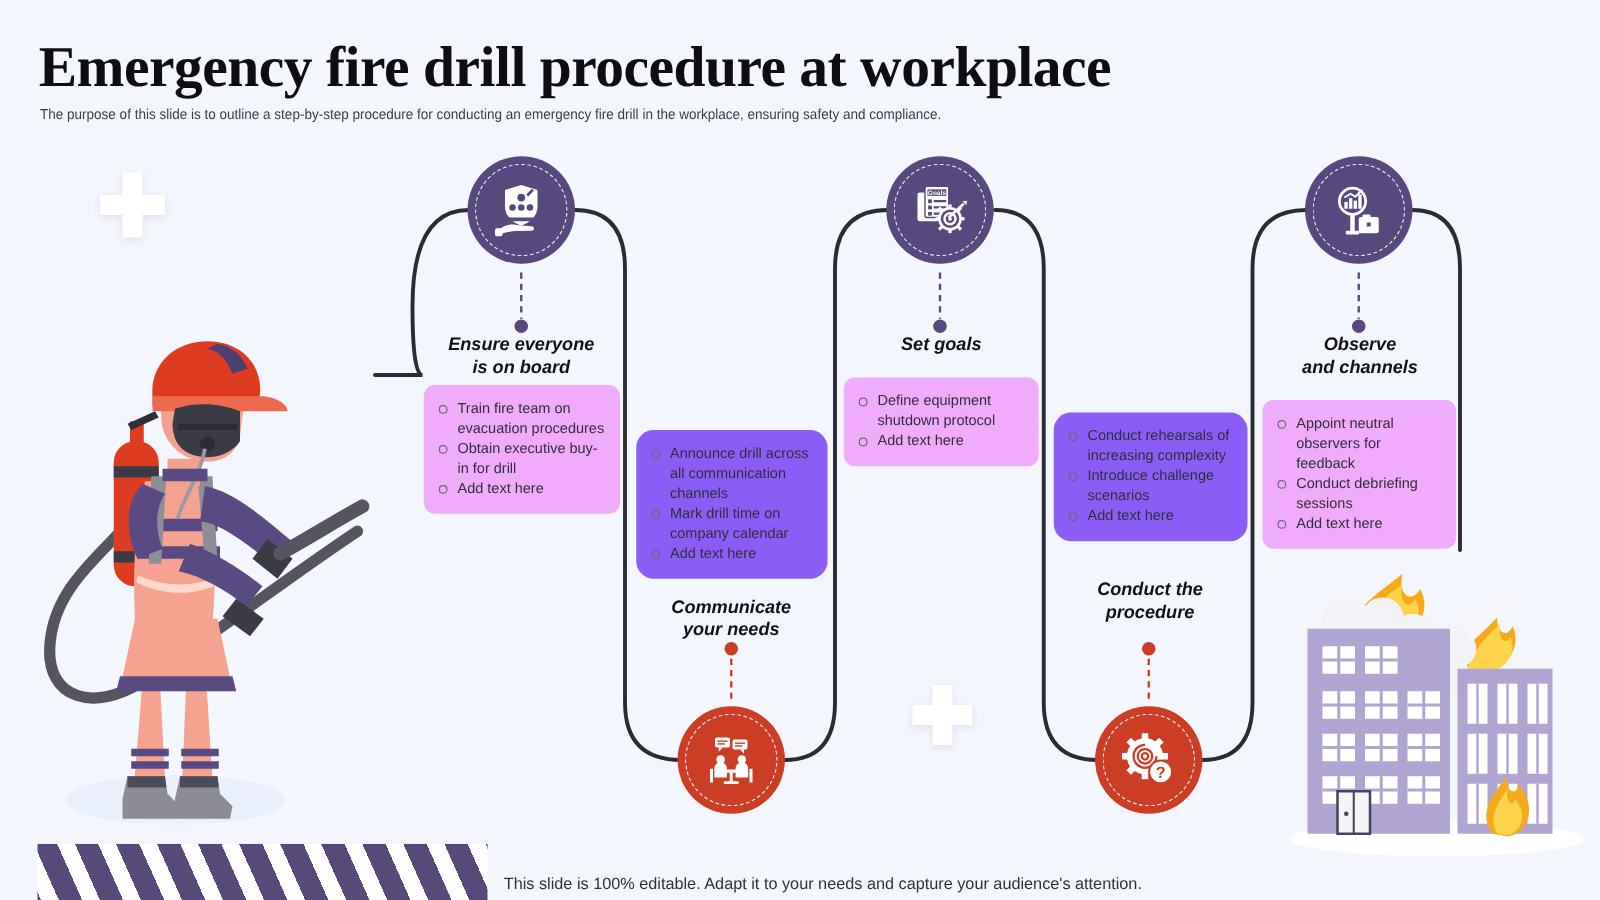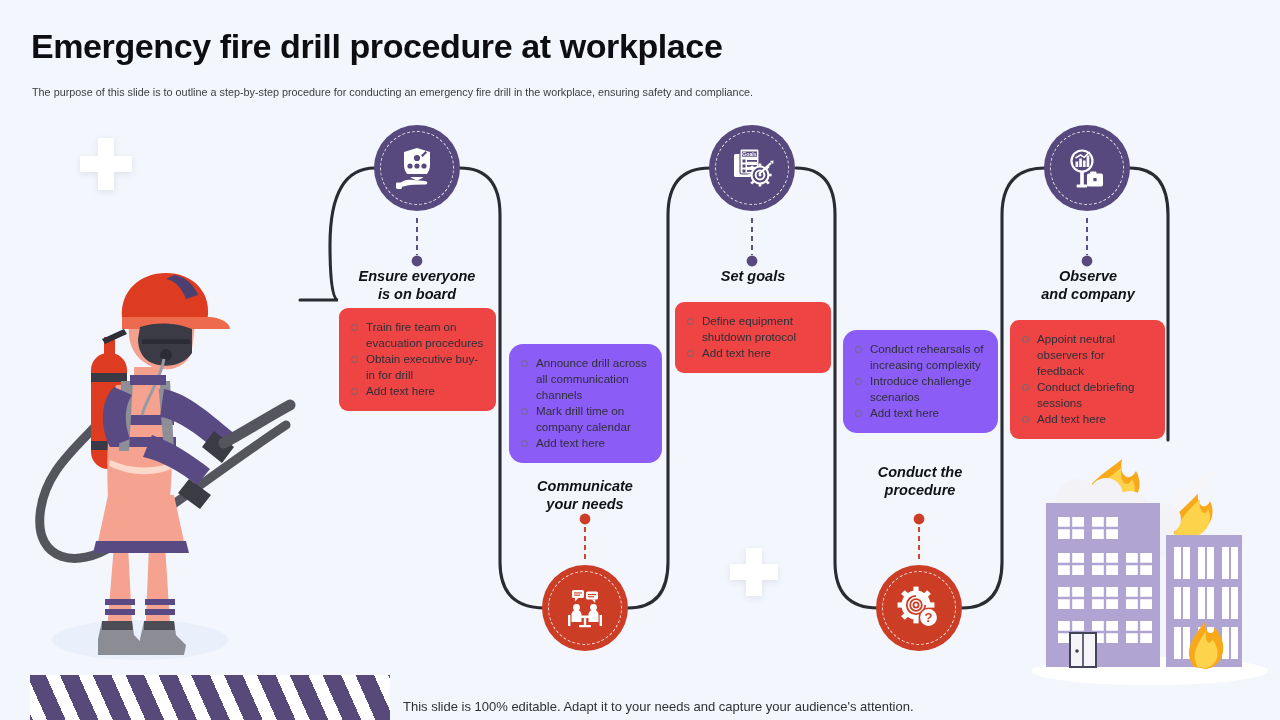--- a/index.html
+++ b/index.html
@@ -11,22 +11,22 @@
   }
   #slide {
     position: relative;
     width: 1280px; height: 720px;
     background: #f4f6fd;
   }
 
   
   #page-title {
     position: absolute; left: 31px; top: 27px;
-    font-family: Liberation Sans, sans-serif;
-    font-size: 34px; font-weight: bold;
+    font-family: Liberation Serif, serif;
+    font-size: 46px; font-weight: bold;
     letter-spacing: -0.4px;
     color: #0d0d12;
     white-space: nowrap;
   }
   #page-subtitle {
     position: absolute; left: 32px; top: 86px;
     font-size: 11.5px; font-weight: normal;
     color: #3c3c46;
     white-space: nowrap;
     transform: scaleX(0.94);
@@ -71,21 +71,21 @@
     font-size: 14.5px; font-weight: bold;
     color: #111118;
     line-height: 1.22;
     font-style: italic;
   }
   .step-card {
     position: absolute;
     border-radius: 9px;
     padding: 11px 12px 12px 10px;
   }
-  .step-card.lav  { background: #ef4444; }
+  .step-card.lav  { background: #f0abfc; }
   .step-card.pink { background: #8b5cf6; border-radius: 14px; }
   .step-card ul { list-style: none; }
   .step-card li {
     position: relative;
     padding-left: 17px;
     font-size: 11.6px;
     line-height: 1.38;
     color: #2f2f39;
   }
   .step-card li::before {
@@ -329,21 +329,21 @@
       <li>Add text here</li>
     </ul>
   </div>
   <div class="step-heading" style="left:840px; top:464px; width:160px;">
     <div>Conduct the</div>
     <div>procedure</div>
   </div>
 
   <div class="step-heading" style="left:1008px; top:268px; width:160px;">
     <div>Observe</div>
-    <div>and company</div>
+    <div>and channels</div>
   </div>
   <div class="step-card lav" style="left:1010px; top:320px; width:155px;">
     <ul>
       <li>Appoint neutral observers for feedback</li>
       <li>Conduct debriefing sessions</li>
       <li>Add text here</li>
     </ul>
   </div>
 
   <svg id="firefighter" width="280" height="410" viewBox="0 0 280 410" xmlns="http://www.w3.org/2000/svg">

